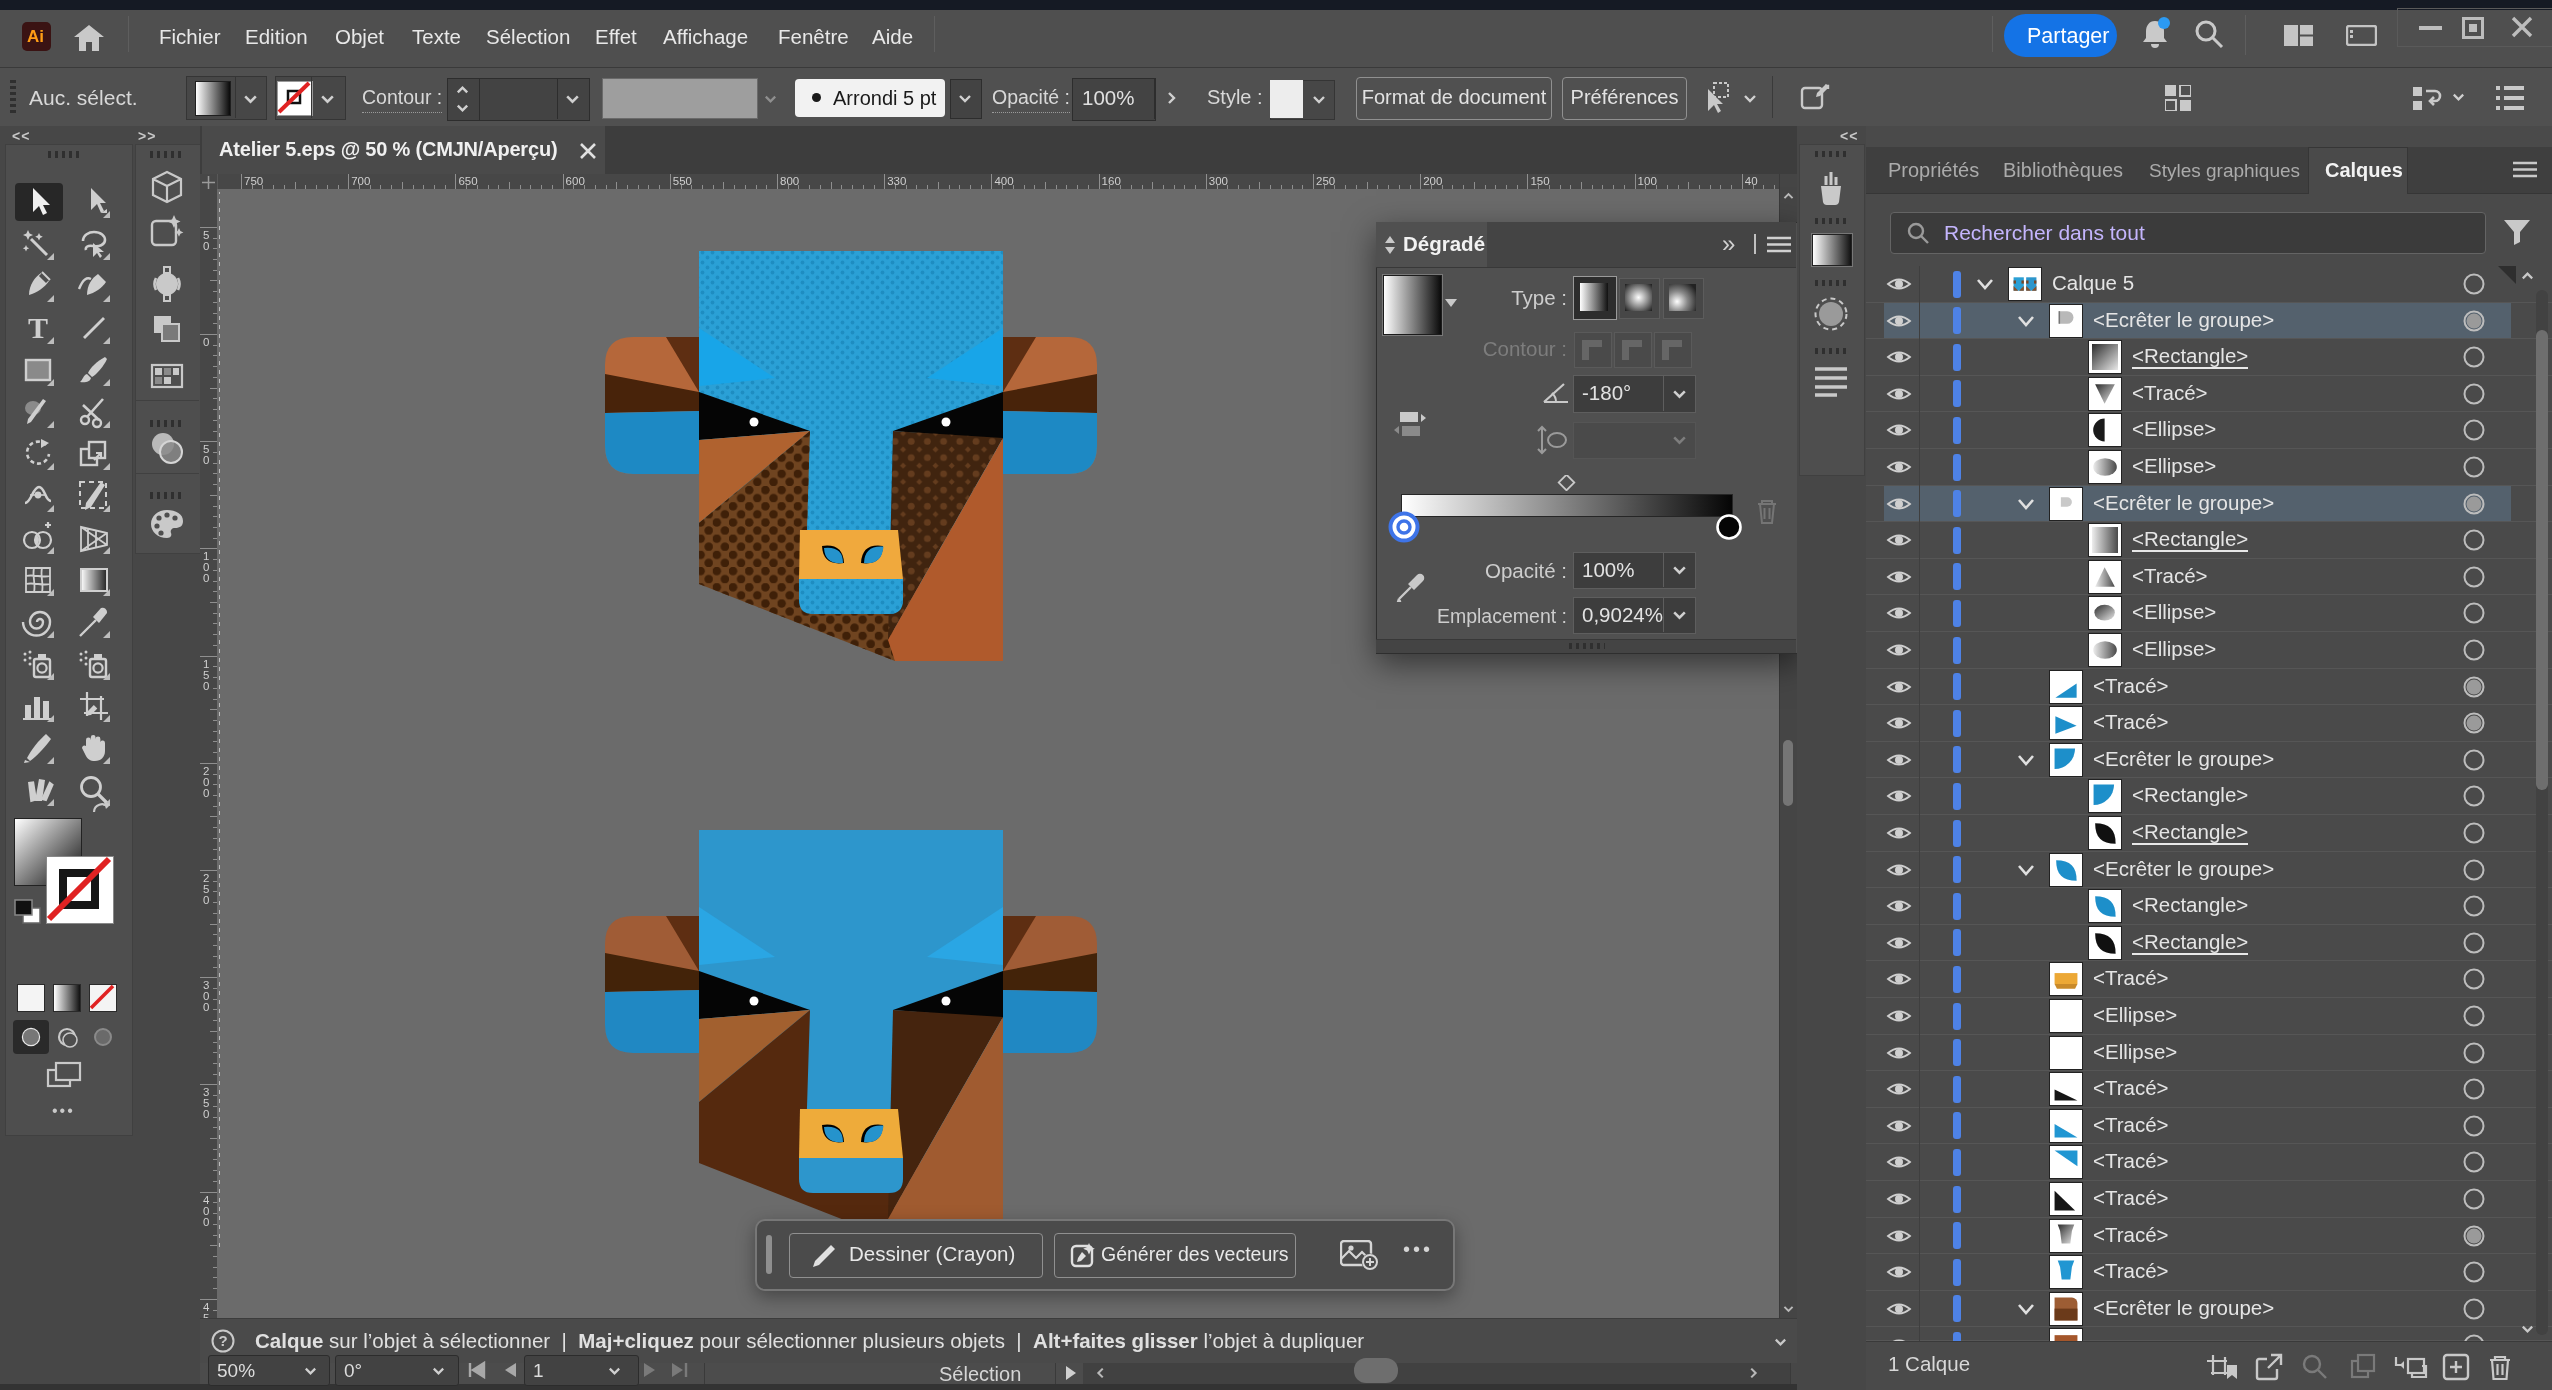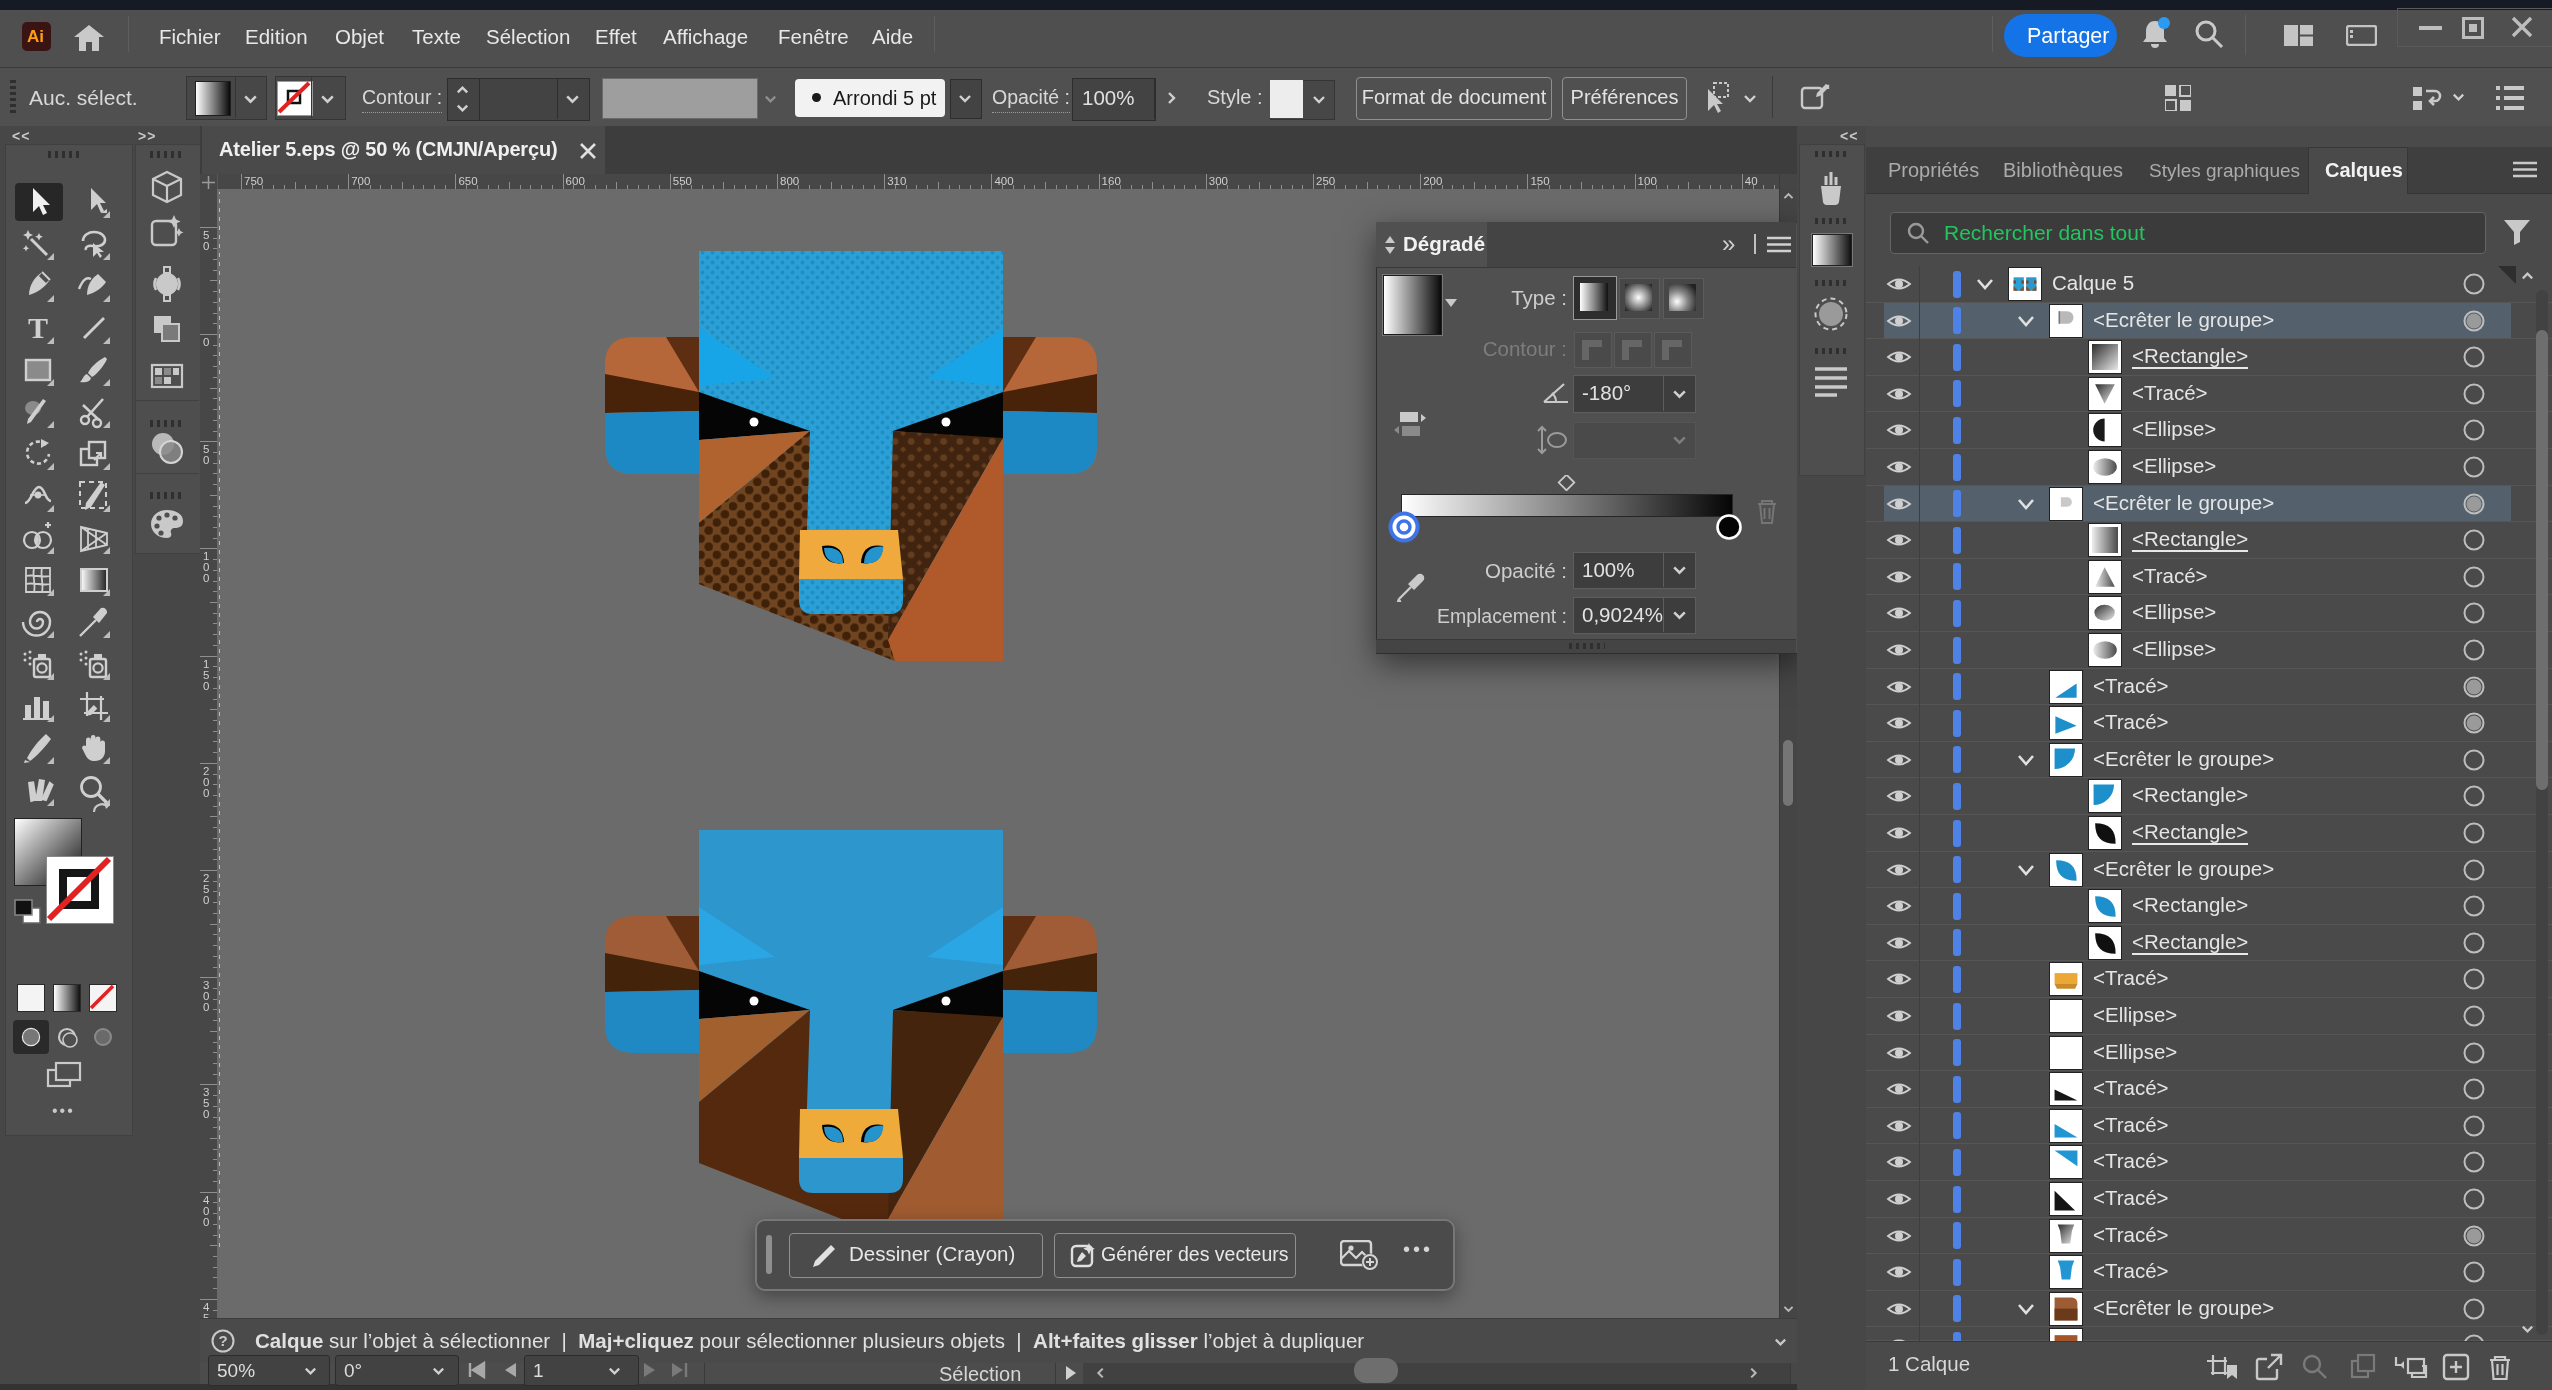--- a/index.html
+++ b/index.html
@@ -346,21 +346,21 @@
     <div class="abs" style="left:787.7px;top:11px;width:1px;height:4px;background:#8f8f8f"></div>
     <div class="abs" style="left:798.4px;top:11px;width:1px;height:4px;background:#8f8f8f"></div>
     <div class="abs" style="left:809.2px;top:11px;width:1px;height:4px;background:#8f8f8f"></div>
     <div class="abs" style="left:819.9px;top:11px;width:1px;height:4px;background:#8f8f8f"></div>
     <div class="abs" style="left:830.6px;top:8px;width:1px;height:7px;background:#8f8f8f"></div>
     <div class="abs" style="left:841.3px;top:11px;width:1px;height:4px;background:#8f8f8f"></div>
     <div class="abs" style="left:852.0px;top:11px;width:1px;height:4px;background:#8f8f8f"></div>
     <div class="abs" style="left:862.8px;top:11px;width:1px;height:4px;background:#8f8f8f"></div>
     <div class="abs" style="left:873.5px;top:11px;width:1px;height:4px;background:#8f8f8f"></div>
     <div class="abs" style="left:884.2px;top:0px;width:1px;height:15px;background:#8f8f8f"></div>
-    <div class="abs" style="left:887.2px;top:1px;font-size:11.5px;color:#cfcfcf">310</div>
+    <div class="abs" style="left:887.2px;top:1px;font-size:11.5px;color:#cfcfcf">330</div>
     <div class="abs" style="left:894.9px;top:11px;width:1px;height:4px;background:#8f8f8f"></div>
     <div class="abs" style="left:905.6px;top:11px;width:1px;height:4px;background:#8f8f8f"></div>
     <div class="abs" style="left:916.4px;top:11px;width:1px;height:4px;background:#8f8f8f"></div>
     <div class="abs" style="left:927.1px;top:11px;width:1px;height:4px;background:#8f8f8f"></div>
     <div class="abs" style="left:937.8px;top:8px;width:1px;height:7px;background:#8f8f8f"></div>
     <div class="abs" style="left:948.5px;top:11px;width:1px;height:4px;background:#8f8f8f"></div>
     <div class="abs" style="left:959.2px;top:11px;width:1px;height:4px;background:#8f8f8f"></div>
     <div class="abs" style="left:970.0px;top:11px;width:1px;height:4px;background:#8f8f8f"></div>
     <div class="abs" style="left:980.7px;top:11px;width:1px;height:4px;background:#8f8f8f"></div>
     <div class="abs" style="left:991.4px;top:0px;width:1px;height:15px;background:#8f8f8f"></div>
@@ -722,21 +722,21 @@
   </svg><div class="abs" style="left:1815px;top:218px;width:32px;height:6px;background:repeating-linear-gradient(90deg,#2f2f2f 0 3px,transparent 3px 7px);"></div><div class="abs" style="left:1812px;top:234px;width:38px;height:30px;background:linear-gradient(90deg,#fff,#111);border:1px solid #222;outline:1px solid #777;"></div><div class="abs" style="left:1815px;top:280px;width:32px;height:6px;background:repeating-linear-gradient(90deg,#2f2f2f 0 3px,transparent 3px 7px);"></div><svg class="abs" style="left:1813px;top:296px;" width="36" height="36" viewBox="0 0 36 36">
     <circle cx="18" cy="18" r="12" fill="#9a9a9a"></circle>
     <circle cx="18" cy="18" r="15.5" fill="none" stroke="#c9c9c9" stroke-width="2" stroke-dasharray="5 4"></circle>
   </svg><div class="abs" style="left:1815px;top:348px;width:32px;height:6px;background:repeating-linear-gradient(90deg,#2f2f2f 0 3px,transparent 3px 7px);"></div><svg class="abs" style="left:1813px;top:364px;" width="36" height="34" viewBox="0 0 36 34">
     <path d="M2 5 h32 M2 14 h32 M2 23 h32 M2 31 h22" stroke="#c9c9c9" stroke-width="3.4"></path>
   </svg><div class="abs" style="left:1866px;top:126px;width:686px;height:1264px;background:#4a4a4a;"></div><div class="abs" style="left:1866px;top:147px;width:686px;height:46px;background:#3f3f3f;border-bottom:1px solid #363636;"></div><div class="abs" style="left:2308px;top:147px;width:98px;height:46px;background:#4a4a4a;border:1px solid #363636;border-bottom:none;"></div><div class="abs" style="left:1888px;top:159px;font-size:20px;color:#ababab;white-space:nowrap;">Propriétés</div><div class="abs" style="left:2003px;top:159px;font-size:20px;color:#ababab;white-space:nowrap;">Bibliothèques</div><div class="abs" style="left:2149px;top:160px;font-size:19px;color:#ababab;white-space:nowrap;">Styles graphiques</div><div class="abs" style="left:2325px;top:159px;font-size:20px;color:#f2f2f2;white-space:nowrap;font-weight:bold;">Calques</div><svg class="abs" style="left:2513px;top:161px;" width="24" height="17" viewBox="0 0 24 17">
     <path d="M0 2 h24 M0 8.5 h24 M0 15 h24" stroke="#c9c9c9" stroke-width="2.6"></path>
   </svg><div class="abs" style="left:1890px;top:212px;width:594px;height:40px;background:#3b3b3b;border:1px solid #646464;border-radius:4px;"></div><svg class="abs" style="left:1906px;top:221px;" width="24" height="24" viewBox="0 0 24 24">
     <circle cx="10" cy="10" r="7" fill="none" stroke="#9a9a9a" stroke-width="2.4"></circle>
     <line x1="15" y1="15" x2="22" y2="22" stroke="#9a9a9a" stroke-width="2.4"></line>
-  </svg><div class="abs" style="left:1944px;top:221px;font-size:21px;color:#22c55e;white-space:nowrap;">Rechercher dans tout</div><svg class="abs" style="left:2502px;top:218px;" width="30" height="28" viewBox="0 0 30 28">
+  </svg><div class="abs" style="left:1944px;top:221px;font-size:21px;color:#c4b5fd;white-space:nowrap;">Rechercher dans tout</div><svg class="abs" style="left:2502px;top:218px;" width="30" height="28" viewBox="0 0 30 28">
     <path d="M2 2 H28 L18 14 V24 L12 27 V14 Z" fill="#c9c9c9"></path>
   </svg><svg width="0" height="0">
     <defs>
       <linearGradient id="lg1" x1="0" y1="0" x2="1" y2="1">
         <stop offset="0" stop-color="#2b2b2b"></stop>
         <stop offset="1" stop-color="#e8e8e8"></stop>
       </linearGradient>
       <linearGradient id="lg2" x1="0" y1="0" x2="1" y2="0">
         <stop offset="0" stop-color="#ededed"></stop>
         <stop offset="1" stop-color="#4a4a4a"></stop>

